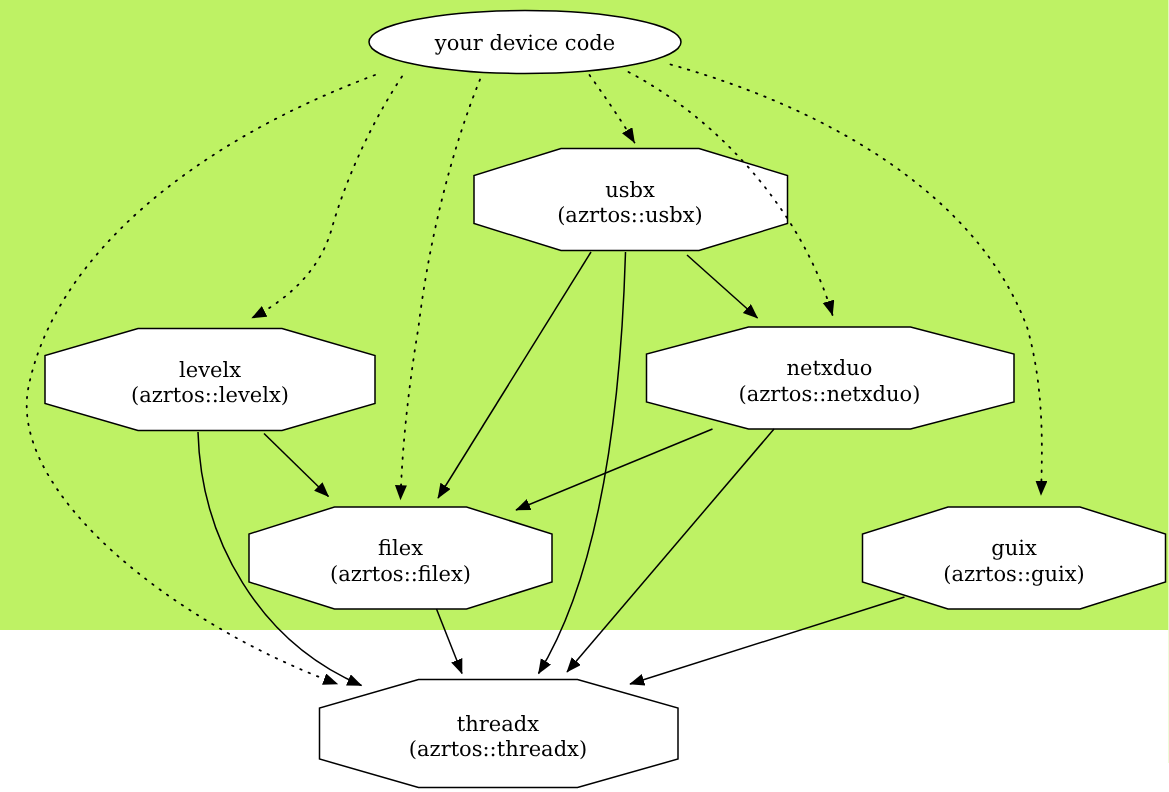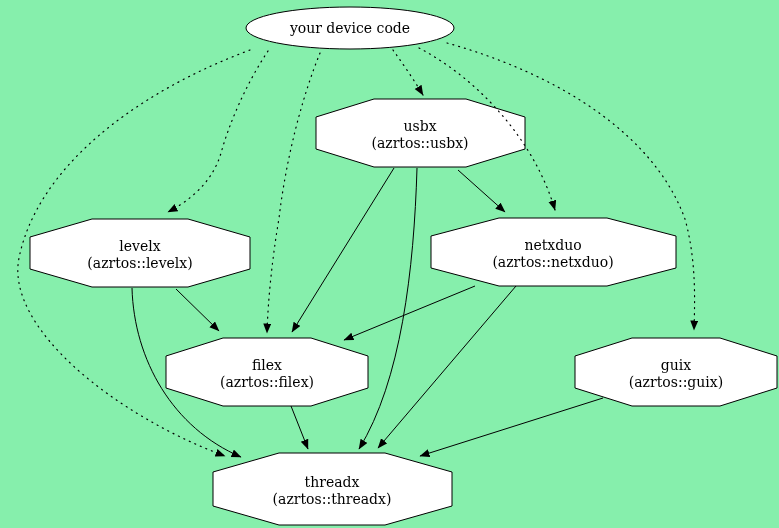--- a/index.html
+++ b/index.html
@@ -5,22 +5,22 @@
   html, body {
     margin: 0;
     padding: 0;
     background: #ffffff;
     width: 779px;
     height: 528px;
     overflow: hidden;
   }
   #diagram-wrap {
     width: 779px;
-    height: 528px;
-    background: #86efac;
+    height: 420px;
+    background: #bef264;
   }
   .shape {
     fill: #ffffff;
     stroke: #000000;
     stroke-width: 1;
   }
   .edge {
     fill: none;
     stroke: #000000;
     stroke-width: 1;

